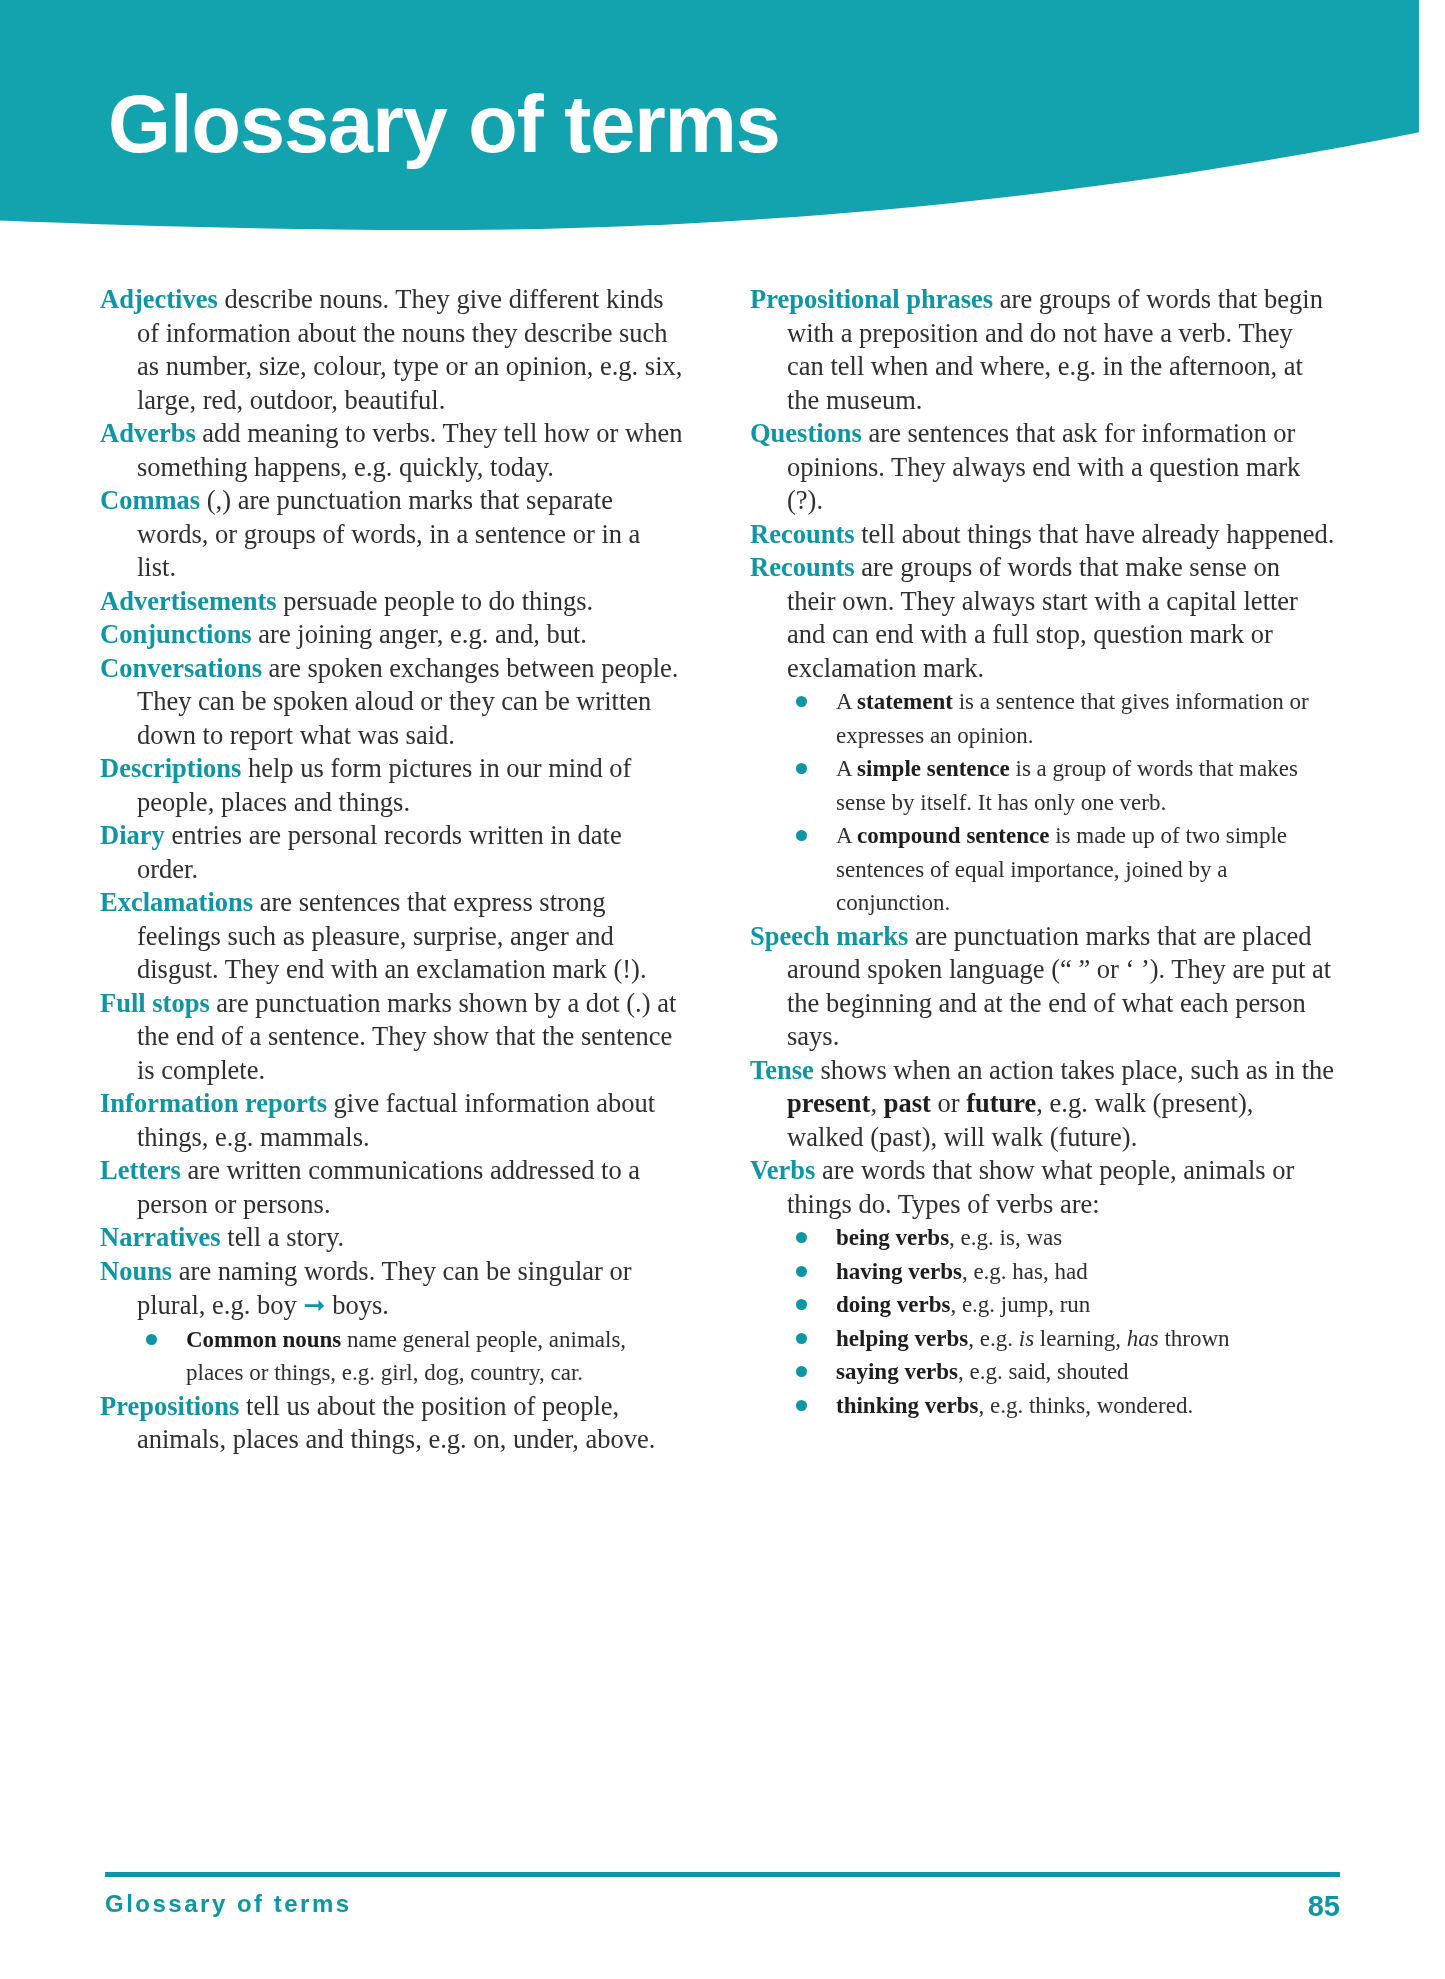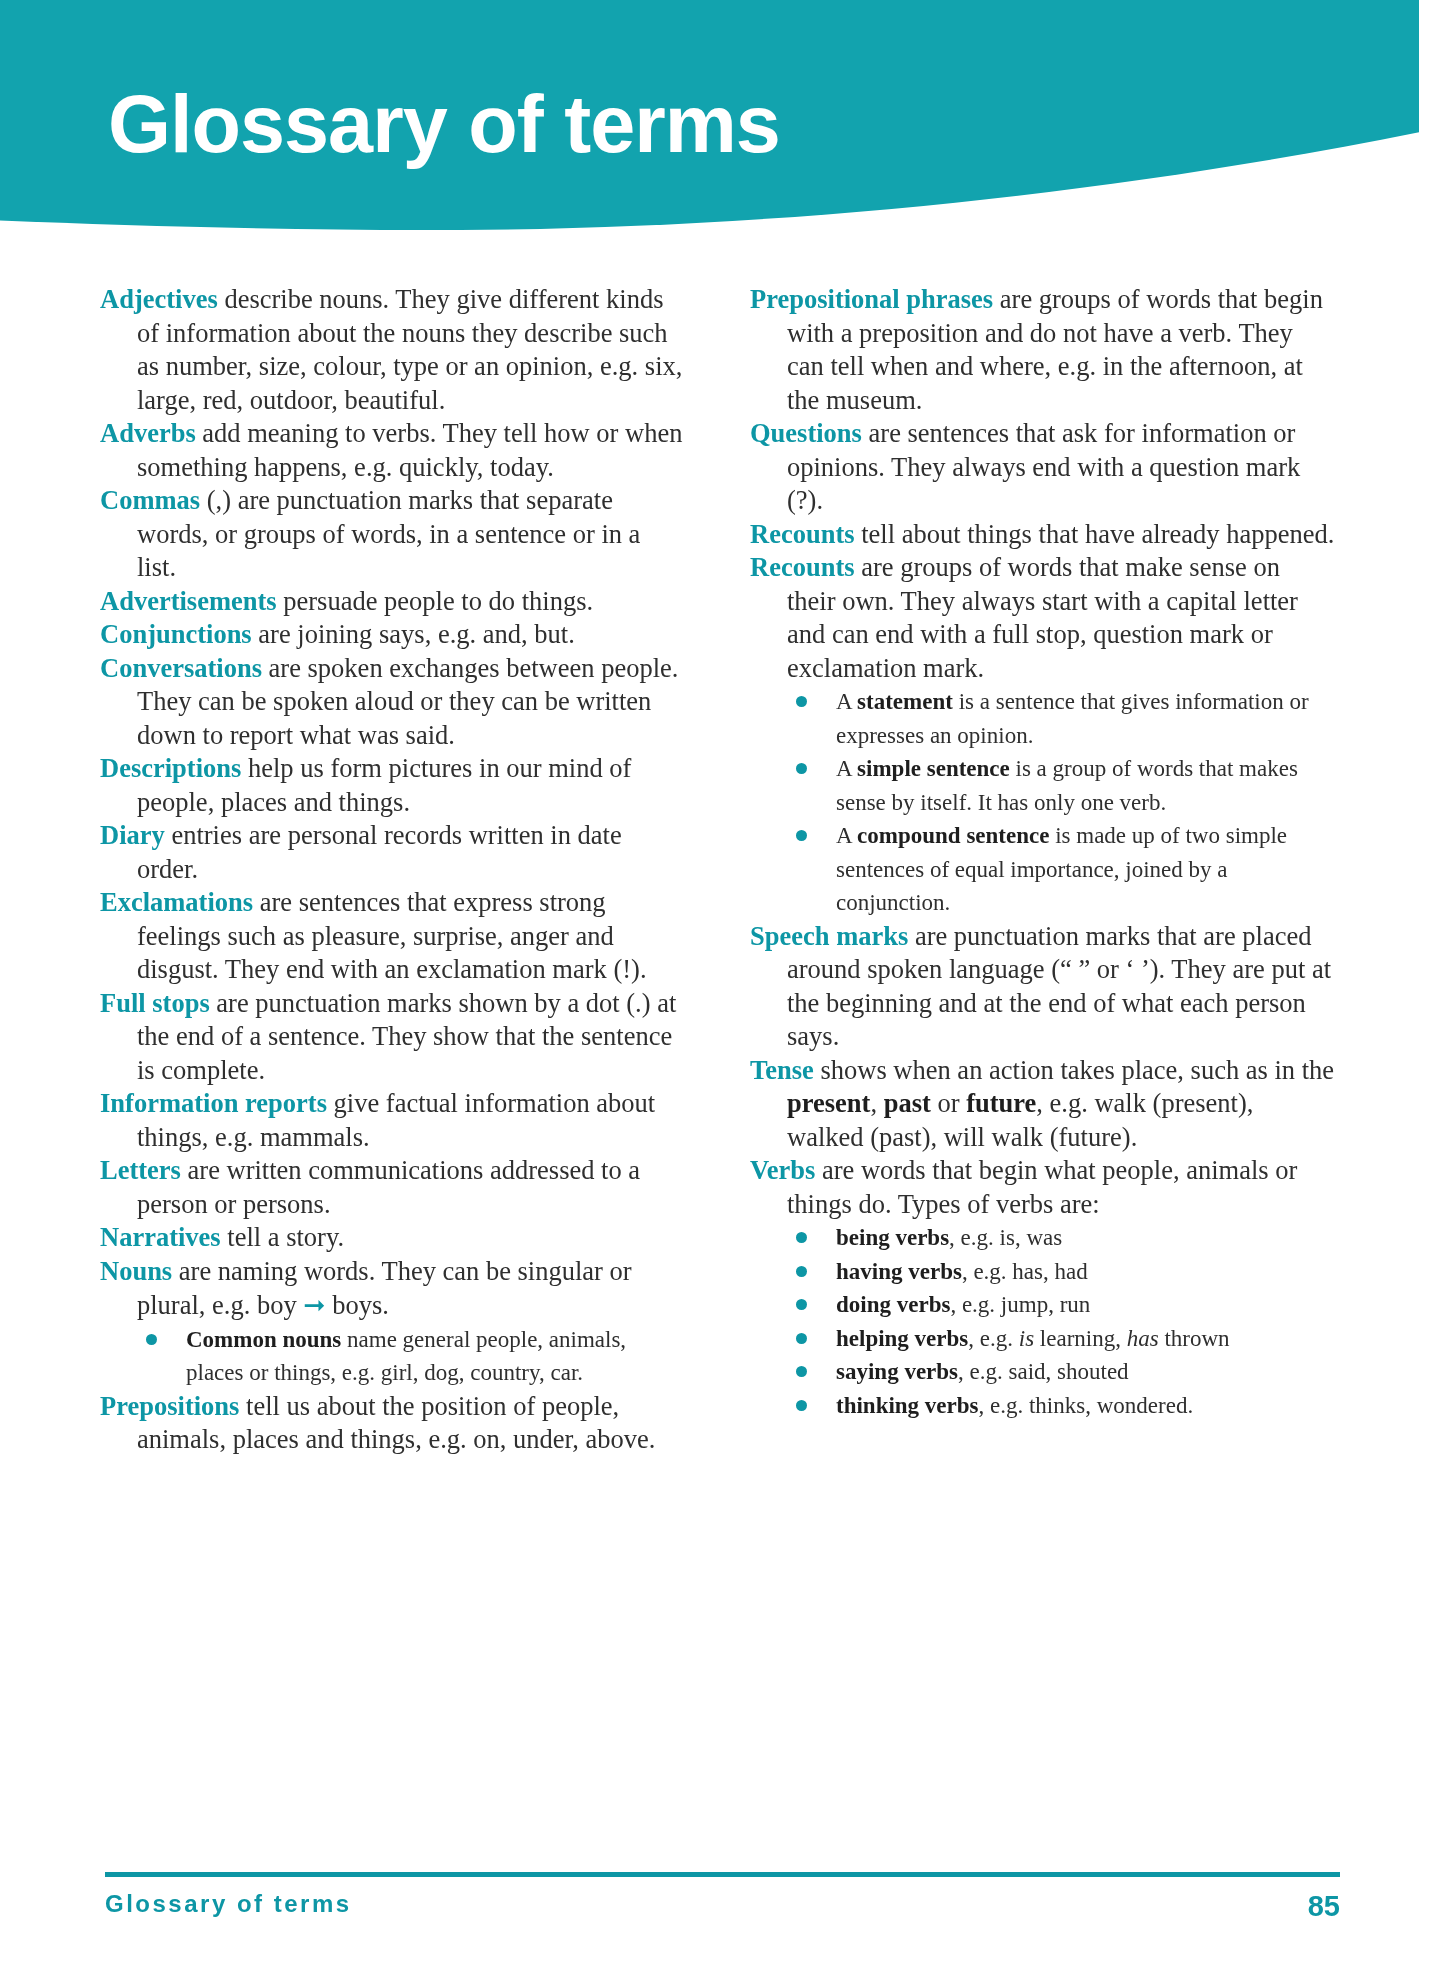--- a/index.html
+++ b/index.html
@@ -108,21 +108,21 @@
     </svg>
     <h1 class="title">Glossary of terms</h1>
   </div>
 
   <div class="content">
     <div class="col">
         <p class="entry"><span class="seg-term">Adjectives</span><span class="seg-normal"> describe nouns. They give different kinds of information about the nouns they describe such as number, size, colour, type or an opinion, e.g. six, large, red, outdoor, beautiful.</span></p>
         <p class="entry"><span class="seg-term">Adverbs</span><span class="seg-normal"> add meaning to verbs. They tell how or when something happens, e.g. quickly, today.</span></p>
         <p class="entry"><span class="seg-term">Commas</span><span class="seg-normal"> (,) are punctuation marks that separate words, or groups of words, in a sentence or in a list.</span></p>
         <p class="entry"><span class="seg-term">Advertisements</span><span class="seg-normal"> persuade people to do things.</span></p>
-        <p class="entry"><span class="seg-term">Conjunctions</span><span class="seg-normal"> are joining says, e.g. and, but.</span></p>
+        <p class="entry"><span class="seg-term">Conjunctions</span><span class="seg-normal"> are joining anger, e.g. and, but.</span></p>
         <p class="entry"><span class="seg-term">Conversations</span><span class="seg-normal"> are spoken exchanges between people. They can be spoken aloud or they can be written down to report what was said.</span></p>
         <p class="entry"><span class="seg-term">Descriptions</span><span class="seg-normal"> help us form pictures in our mind of people, places and things.</span></p>
         <p class="entry"><span class="seg-term">Diary</span><span class="seg-normal"> entries are personal records written in date order.</span></p>
         <p class="entry"><span class="seg-term">Exclamations</span><span class="seg-normal"> are sentences that express strong feelings such as pleasure, surprise, anger and disgust. They end with an exclamation mark (!).</span></p>
         <p class="entry"><span class="seg-term">Full stops</span><span class="seg-normal"> are punctuation marks shown by a dot (.) at the end of a sentence. They show that the sentence is complete.</span></p>
         <p class="entry"><span class="seg-term">Information reports</span><span class="seg-normal"> give factual information about things, e.g. mammals.</span></p>
         <p class="entry"><span class="seg-term">Letters</span><span class="seg-normal"> are written communications addressed to a person or persons.</span></p>
         <p class="entry"><span class="seg-term">Narratives</span><span class="seg-normal"> tell a story.</span></p>
         <p class="entry"><span class="seg-term">Nouns</span><span class="seg-normal"> are naming words. They can be singular or plural, e.g. boy </span><span class="seg-arrow">➞</span><span class="seg-normal"> boys.</span></p>
         <div class="bullet"><span class="dot"></span><span class="seg-bold">Common nouns</span><span class="seg-normal"> name general people, animals, places or things, e.g. girl, dog, country, car.</span></div>
@@ -131,21 +131,21 @@
     <div class="col">
         <p class="entry"><span class="seg-term">Prepositional phrases</span><span class="seg-normal"> are groups of words that begin with a preposition and do not have a verb. They can tell when and where, e.g. in the afternoon, at the museum.</span></p>
         <p class="entry"><span class="seg-term">Questions</span><span class="seg-normal"> are sentences that ask for information or opinions. They always end with a question mark (?).</span></p>
         <p class="entry"><span class="seg-term">Recounts</span><span class="seg-normal"> tell about things that have already happened.</span></p>
         <p class="entry"><span class="seg-term">Recounts</span><span class="seg-normal"> are groups of words that make sense on their own. They always start with a capital letter and can end with a full stop, question mark or exclamation mark.</span></p>
         <div class="bullet"><span class="dot"></span><span class="seg-normal">A </span><span class="seg-bold">statement</span><span class="seg-normal"> is a sentence that gives information or expresses an opinion.</span></div>
         <div class="bullet"><span class="dot"></span><span class="seg-normal">A </span><span class="seg-bold">simple sentence</span><span class="seg-normal"> is a group of words that makes sense by itself. It has only one verb.</span></div>
         <div class="bullet"><span class="dot"></span><span class="seg-normal">A </span><span class="seg-bold">compound sentence</span><span class="seg-normal"> is made up of two simple sentences of equal importance, joined by a conjunction.</span></div>
         <p class="entry"><span class="seg-term">Speech marks</span><span class="seg-normal"> are punctuation marks that are placed around spoken language (“ ” or ‘ ’). They are put at the beginning and at the end of what each person says.</span></p>
         <p class="entry"><span class="seg-term">Tense</span><span class="seg-normal"> shows when an action takes place, such as in the </span><span class="seg-bold">present</span><span class="seg-normal">, </span><span class="seg-bold">past</span><span class="seg-normal"> or </span><span class="seg-bold">future</span><span class="seg-normal">, e.g. walk (present), walked (past), will walk (future).</span></p>
-        <p class="entry"><span class="seg-term">Verbs</span><span class="seg-normal"> are words that begin what people, animals or things do. Types of verbs are:</span></p>
+        <p class="entry"><span class="seg-term">Verbs</span><span class="seg-normal"> are words that show what people, animals or things do. Types of verbs are:</span></p>
         <div class="bullet"><span class="dot"></span><span class="seg-bold">being verbs</span><span class="seg-normal">, e.g. is, was</span></div>
         <div class="bullet"><span class="dot"></span><span class="seg-bold">having verbs</span><span class="seg-normal">, e.g. has, had</span></div>
         <div class="bullet"><span class="dot"></span><span class="seg-bold">doing verbs</span><span class="seg-normal">, e.g. jump, run</span></div>
         <div class="bullet"><span class="dot"></span><span class="seg-bold">helping verbs</span><span class="seg-normal">, e.g. </span><span class="seg-italic">is</span><span class="seg-normal"> learning, </span><span class="seg-italic">has</span><span class="seg-normal"> thrown</span></div>
         <div class="bullet"><span class="dot"></span><span class="seg-bold">saying verbs</span><span class="seg-normal">, e.g. said, shouted</span></div>
         <div class="bullet"><span class="dot"></span><span class="seg-bold">thinking verbs</span><span class="seg-normal">, e.g. thinks, wondered.</span></div>
       </div>
   </div>
 
   <div class="footer">

